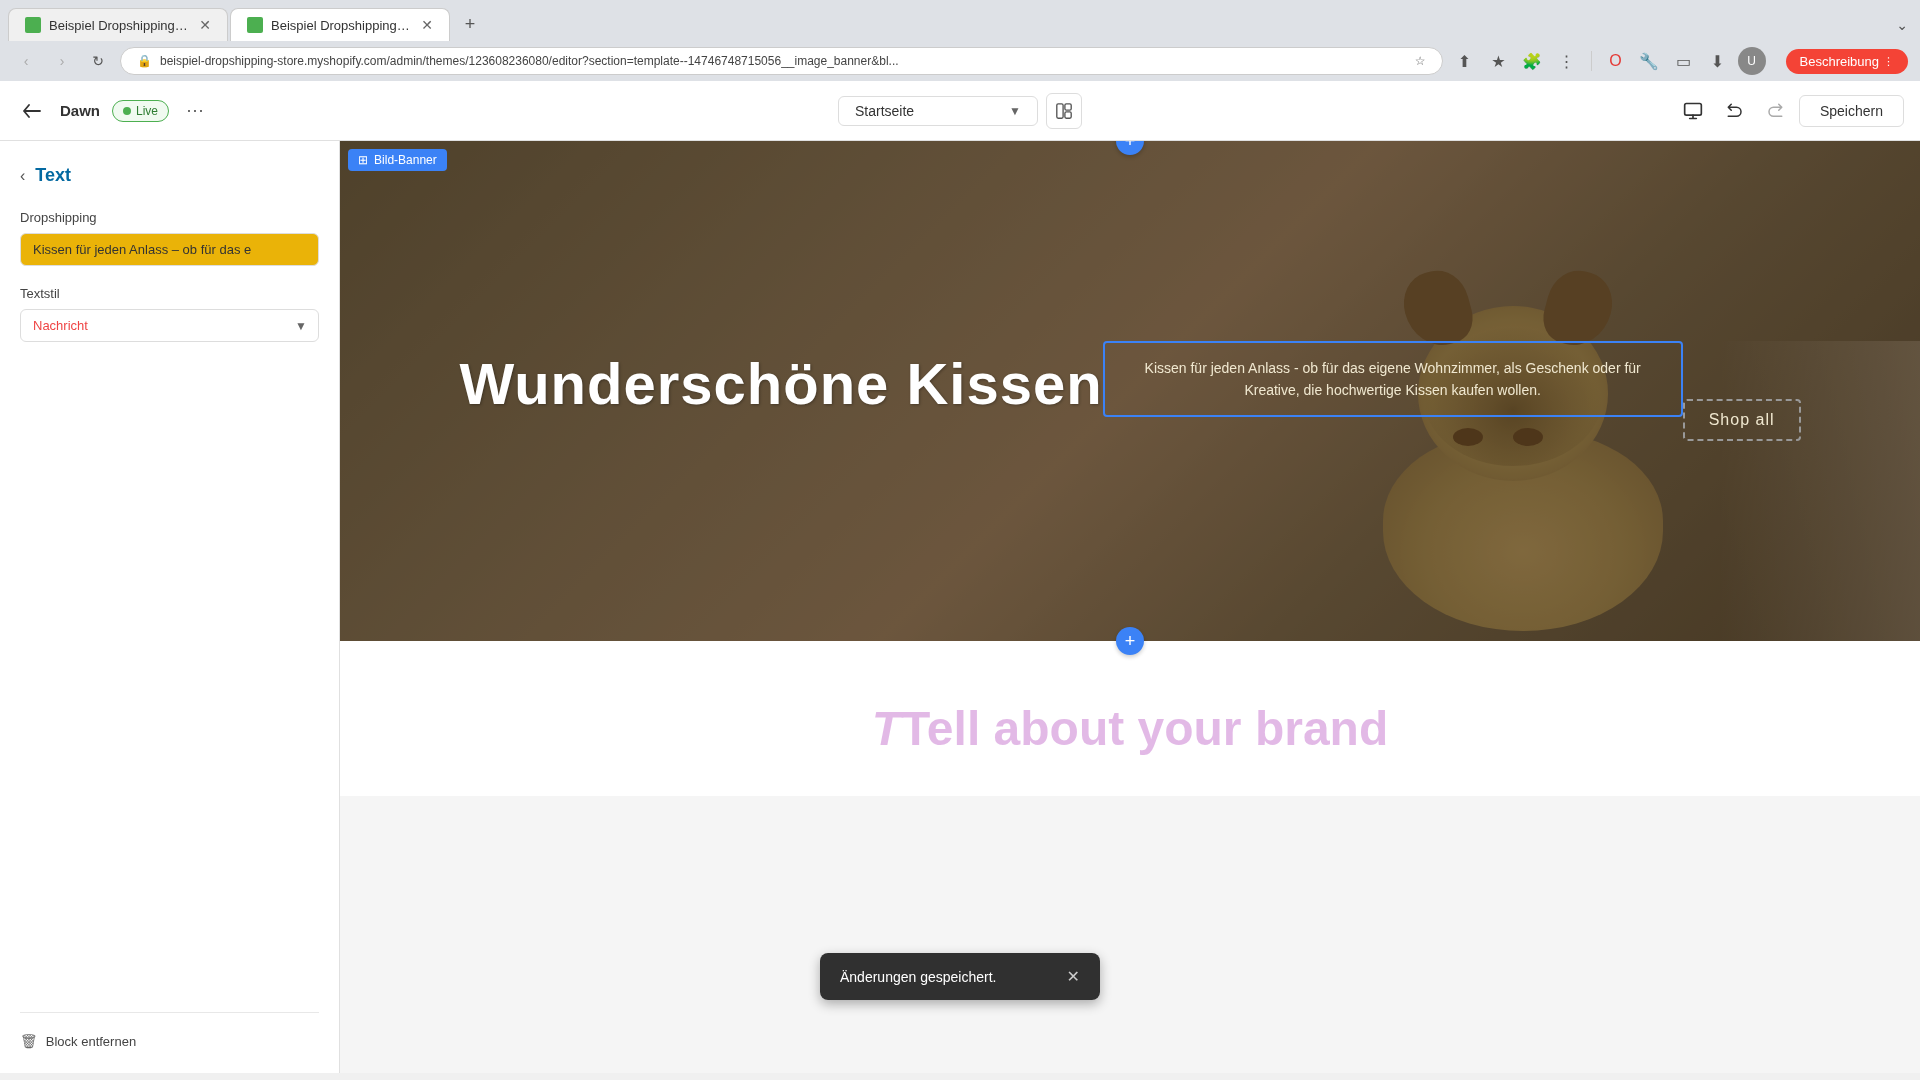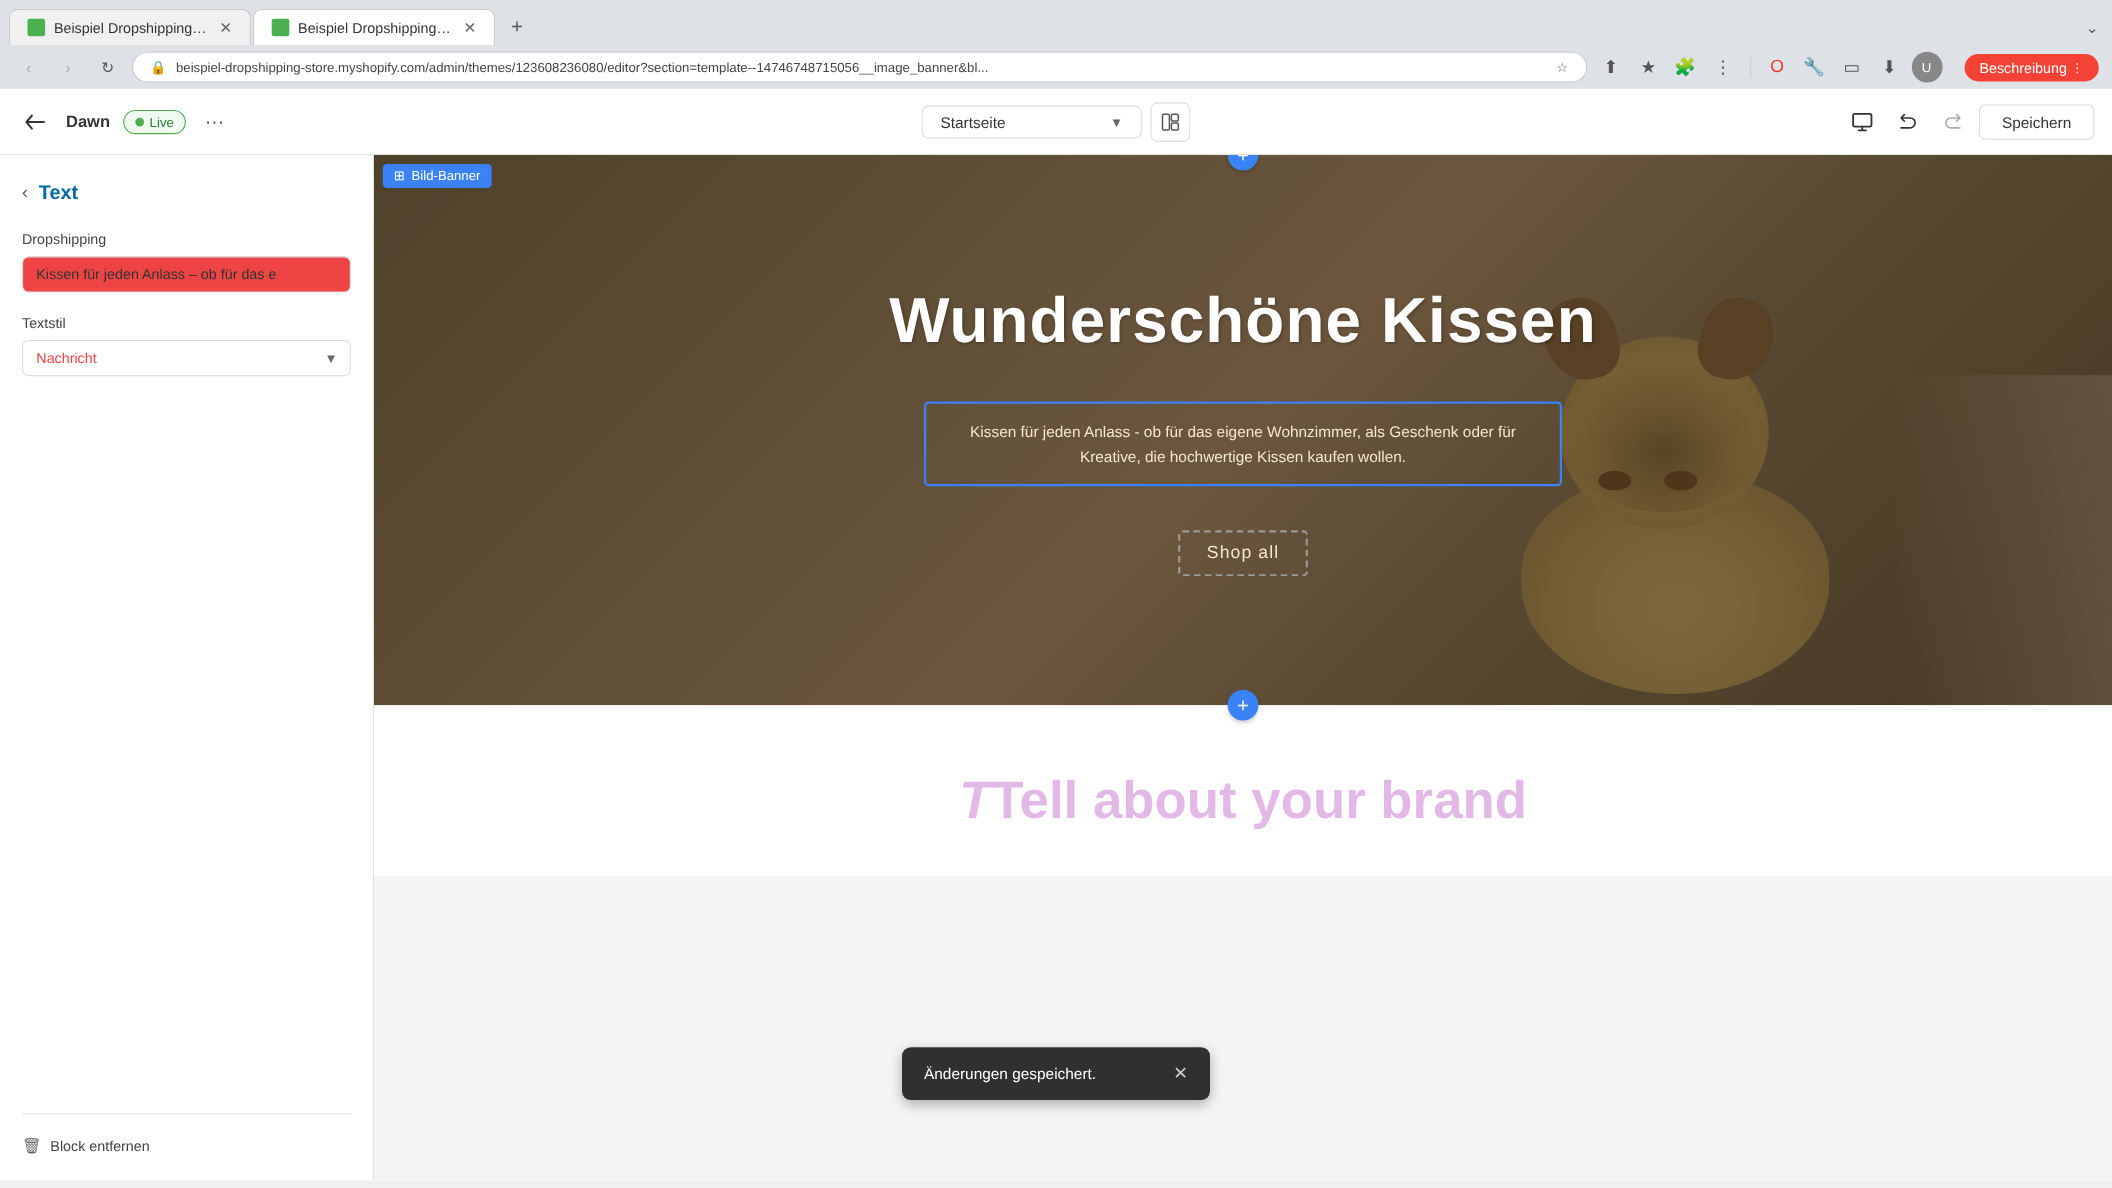--- a/index.html
+++ b/index.html
@@ -74,21 +74,21 @@
     .left-panel {
       width: 340px; background: #fff; border-right: 1px solid #e0e0e0; padding: 24px 20px; display: flex; flex-direction: column; gap: 0; flex-shrink: 0;
     }
     .panel-header { display: flex; align-items: center; gap: 10px; margin-bottom: 24px; }
     .panel-back-icon { color: #555; font-size: 16px; cursor: pointer; }
     .panel-title { font-size: 18px; font-weight: 600; color: #0369a1; }
 
     .field-group { margin-bottom: 20px; }
     .field-label { font-size: 13px; color: #444; margin-bottom: 8px; font-weight: 500; }
     .field-input {
-      width: 100%; padding: 8px 12px; border: 1px solid #ddd; border-radius: 6px; font-size: 13px; color: #333; background: #ef4444;
+      width: 100%; padding: 8px 12px; border: 1px solid #ddd; border-radius: 6px; font-size: 13px; color: #333; background: #eab308;
     }
     .field-select-wrapper {
       position: relative; width: 100%;
     }
     .field-select {
       width: 100%; padding: 8px 12px; border: 1px solid #ddd; border-radius: 6px; font-size: 13px; color: #ef4444; background: #fff; appearance: none; cursor: pointer;
     }
     .select-arrow { position: absolute; right: 12px; top: 50%; transform: translateY(-50%); color: #666; font-size: 12px; pointer-events: none; }
 
     .panel-footer { margin-top: auto; padding-top: 20px; border-top: 1px solid #e8e8e8; display: flex; align-items: center; gap: 8px; cursor: pointer; }
@@ -120,21 +120,21 @@
     }
 
     
     .banner-label {
       position: absolute; top: 8px; left: 8px; background: #3b82f6; color: white; font-size: 12px; padding: 4px 10px; border-radius: 4px; display: flex; align-items: center; gap: 6px; z-index: 20;
     }
 
     
     .banner-content {
       position: relative; z-index: 10; text-align: center; padding: 40px 20px;
-      display: flex; flex-direction: column; align-items: center; gap: 16px;
+      display: flex; flex-direction: row; align-items: flex-end; gap: 0;
     }
     .banner-title {
       font-size: 58px; font-weight: 700; color: #fff; letter-spacing: 1px; margin-bottom: 24px; text-shadow: 1px 1px 3px rgba(0,0,0,0.3);
     }
 
     
     .banner-desc-box {
       border: 2px solid #3b82f6; border-radius: 4px; padding: 14px 24px; max-width: 580px; margin-bottom: 24px; background: transparent;
     }
     .banner-desc {

